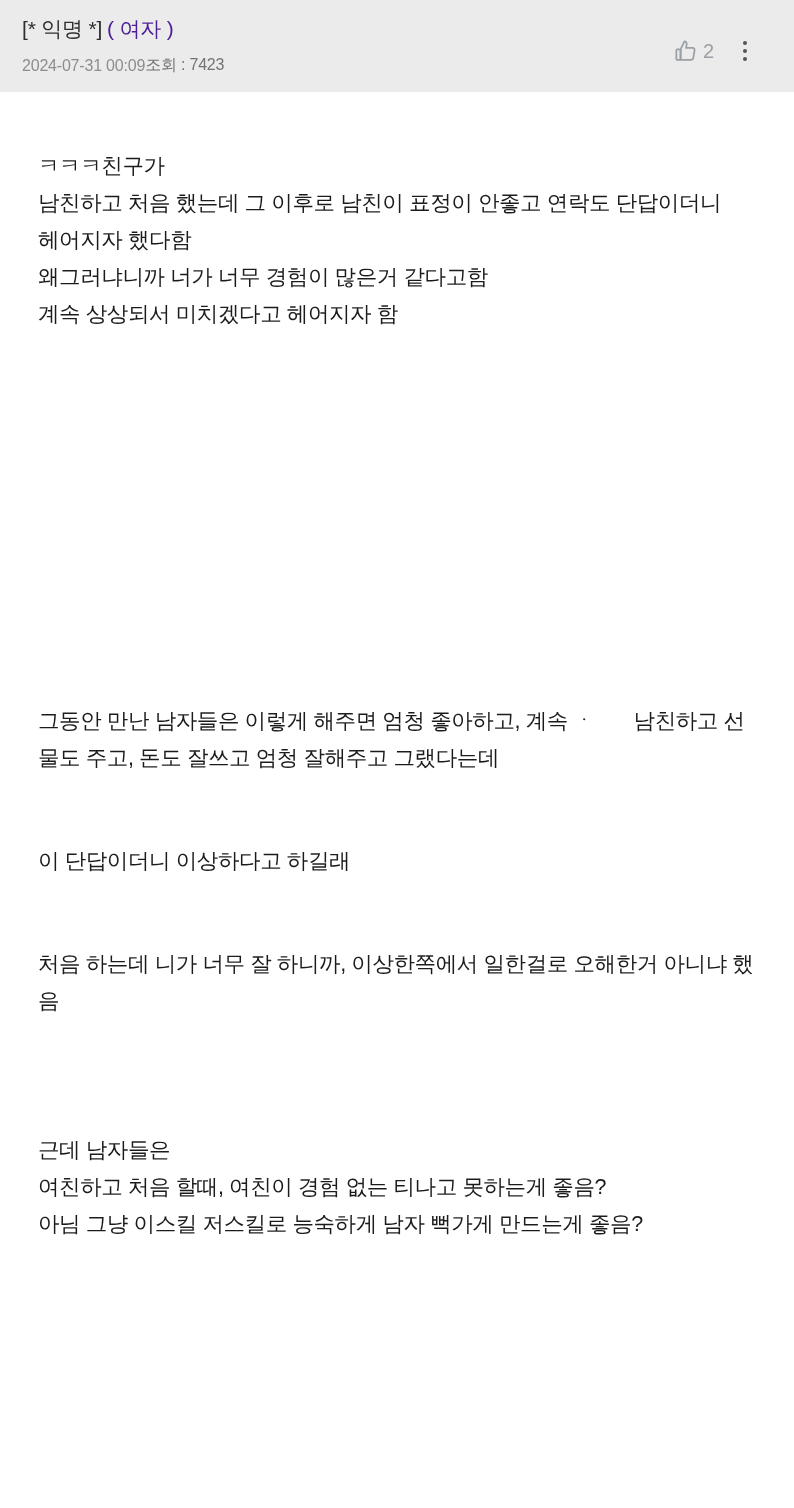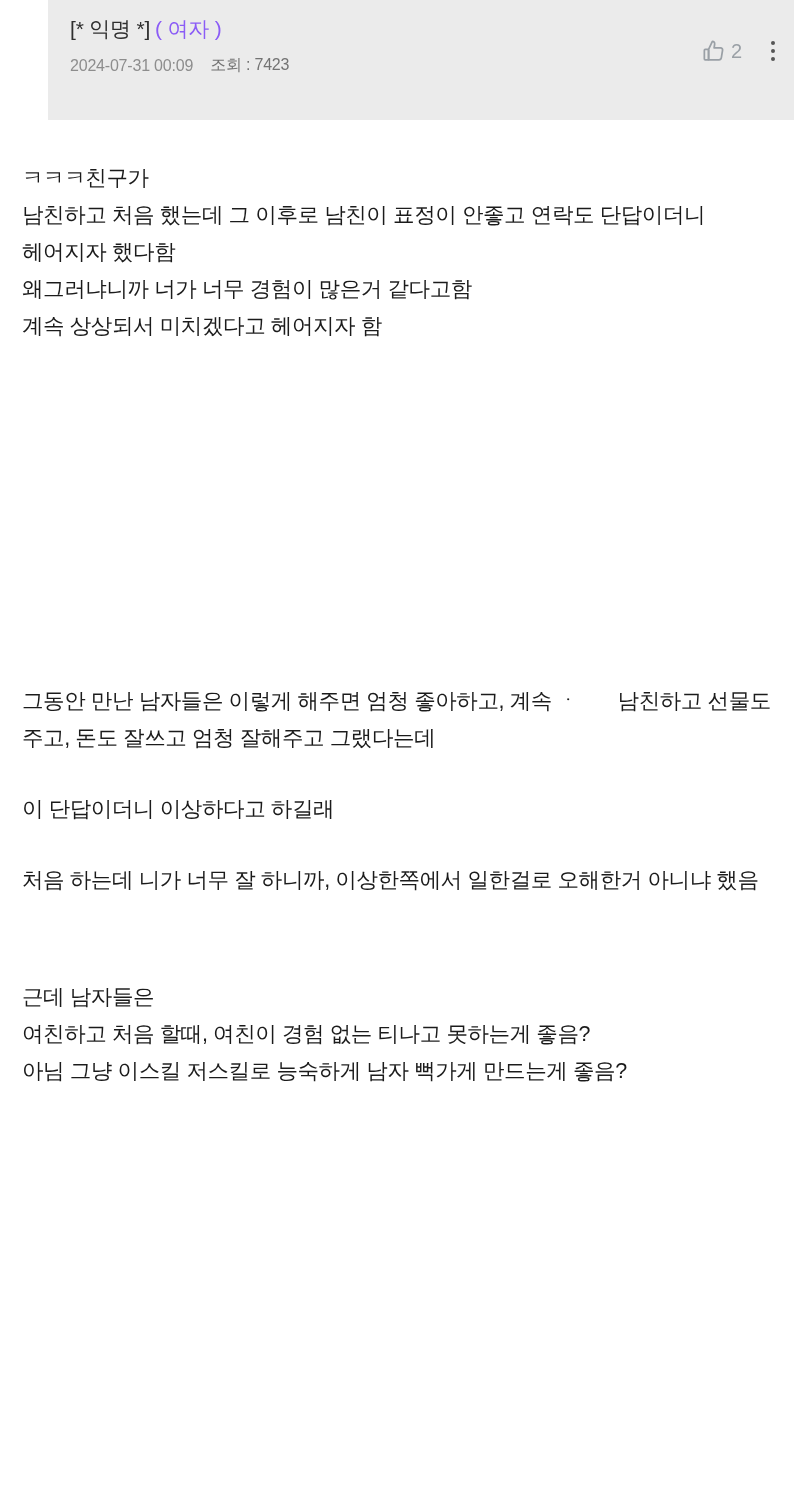--- a/index.html
+++ b/index.html
@@ -17,27 +17,26 @@
     width: 794px;
     min-height: 1508px;
     background: #ffffff;
     position: relative;
     overflow: hidden;
   }
 
   
   .post-header {
     background: #ebebeb;
-    padding: 14px 8px 16px 22px;
+    padding: 14px 36px 16px 22px;
     display: flex;
     align-items: flex-start;
     justify-content: space-between;
     box-sizing: border-box;
-    height: 120px;
-    margin-left: 48px;
+    height: 92px;
   }
   .header-left {
     display: flex;
     flex-direction: column;
     justify-content: flex-start;
     padding-top: 2px;
   }
   .author-line {
     font-size: 21px;
     color: #2f2f2f;
@@ -45,28 +44,27 @@
     line-height: 1.2;
     margin-bottom: 14px;
     display: flex;
     align-items: baseline;
     gap: 5px;
   }
   .author-nick {
     color: #2f2f2f;
   }
   .author-gender {
-    color: #8b5cf6;
+    color: #4c1d95;
   }
   .meta-line {
     font-size: 16px;
     color: #8d8d8d;
     display: flex;
     align-items: center;
-    gap: 17px;
     letter-spacing: -0.2px;
   }
   .meta-date { color: #8d8d8d; }
   .meta-views { color: #737373; }
 
   .header-right {
     display: flex;
     align-items: center;
     gap: 18px;
     padding-top: 22px;
@@ -110,21 +108,21 @@
     padding: 40px 22px 10px 22px;
     box-sizing: border-box;
   }
   .para {
     font-size: 21.5px;
     line-height: 1.72;
     color: #1b1b1b;
     letter-spacing: -0.4px;
     white-space: pre-wrap;
     word-break: break-word;
-    margin: 0;
+    margin: 16px;
   }
   .gap-sm { height: 34px; }
   .gap-lg { height: 270px; }
 </style>
 </head>
 <body>
 
 <div class="page">
 
   <div class="post-header">

